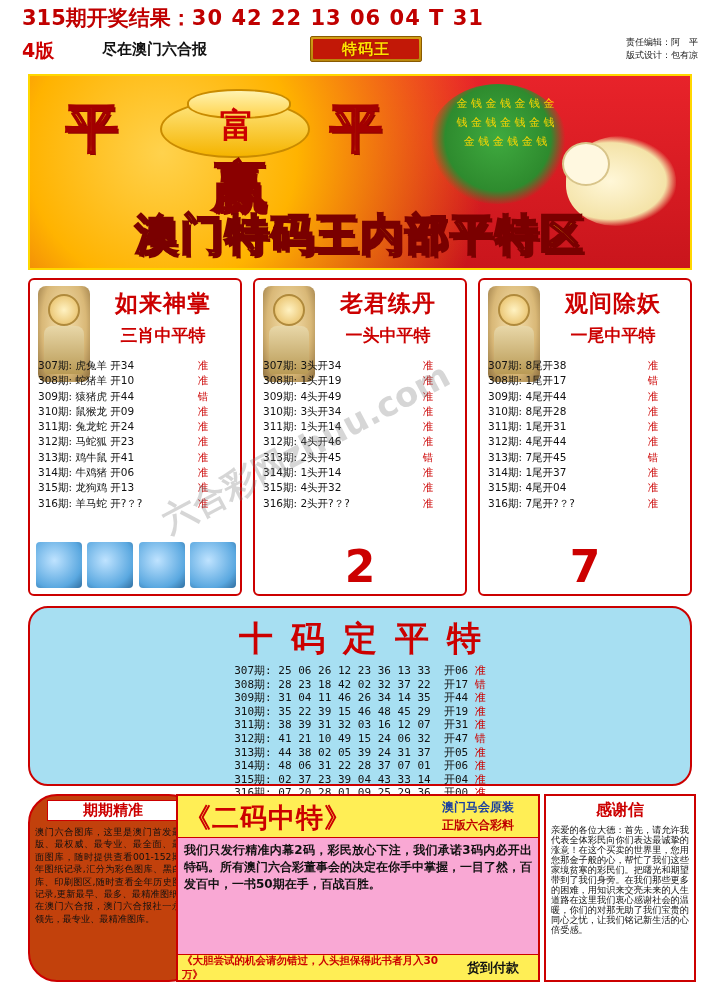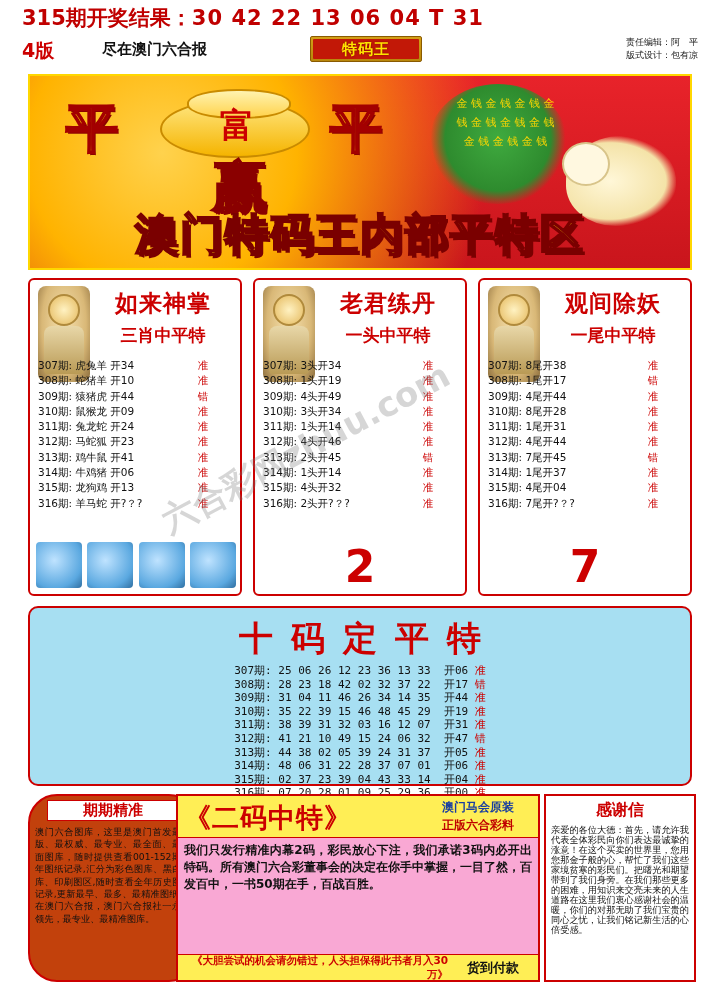--- a/index.html
+++ b/index.html
@@ -160,21 +160,21 @@
   
   .watermark {
     position:absolute; left:168px; top:400px; width:400px; height:160px;
     color:rgba(120,120,120,0.30); font-size:34px; font-weight:bold;
     transform:rotate(-28deg); white-space:nowrap; pointer-events:none;
   }
 
   
   .tenbox {
     position:absolute; top:606px; left:28px; width:664px; height:180px;
-    background:#a7dff2; border:2px solid #cc0000; border-radius:10px;
+    background:#a7dff2; border:2px solid #cc0000; border-radius:20px;
   }
   .tenbox .tb-title {
     position:absolute; top:8px; left:0; width:100%; text-align:center;
     font-size:34px; font-weight:bold; color:#cc0000; letter-spacing:18px;
     text-indent:18px;
   }
   .tenbox .tb-rows {
     position:absolute; top:56px; left:0; width:100%;
     font-size:11px; color:#111; line-height:13.6px; text-align:center;
     font-family:"DejaVu Sans Mono","Liberation Mono",monospace;
@@ -203,21 +203,21 @@
   .bp2 .b2-head .side {
     position:absolute; right:4px; top:2px; width:112px; text-align:center;
     font-size:12px; font-weight:bold; color:#1a3fa0; line-height:18px;
   }
   .bp2 .b2-head .side .l2 { color:#c00000; }
   .bp2 .b2-body { padding:4px 6px; font-size:12px; line-height:17px; color:#111; text-align:justify; font-weight:bold;}
   .bp2 .b2-foot {
     position:absolute; left:0; bottom:0; width:100%; height:26px; background:#ffee55;
     border-top:1px solid #cc0000; display:flex; align-items:center;
   }
-  .bp2 .b2-foot .warn { flex:1; font-size:10.5px; color:#cc0000; padding-left:4px; font-weight:bold;text-align:right;}
+  .bp2 .b2-foot .warn { flex:1; font-size:10.5px; color:#cc0000; padding-left:4px; font-weight:bold;}
   .bp2 .b2-foot .pay { width:90px; text-align:center; font-size:13px; font-weight:bold; color:#111; }
 
   .bp3 .b-title {
     margin:4px auto 2px; width:132px; text-align:center; font-size:16px; font-weight:bold; color:#cc0000;
   }
   .bp3 .b-body { padding:2px 5px; font-size:9.2px; line-height:10px; color:#111; text-align:justify; }
 </style>
 </head>
 <body>
 

